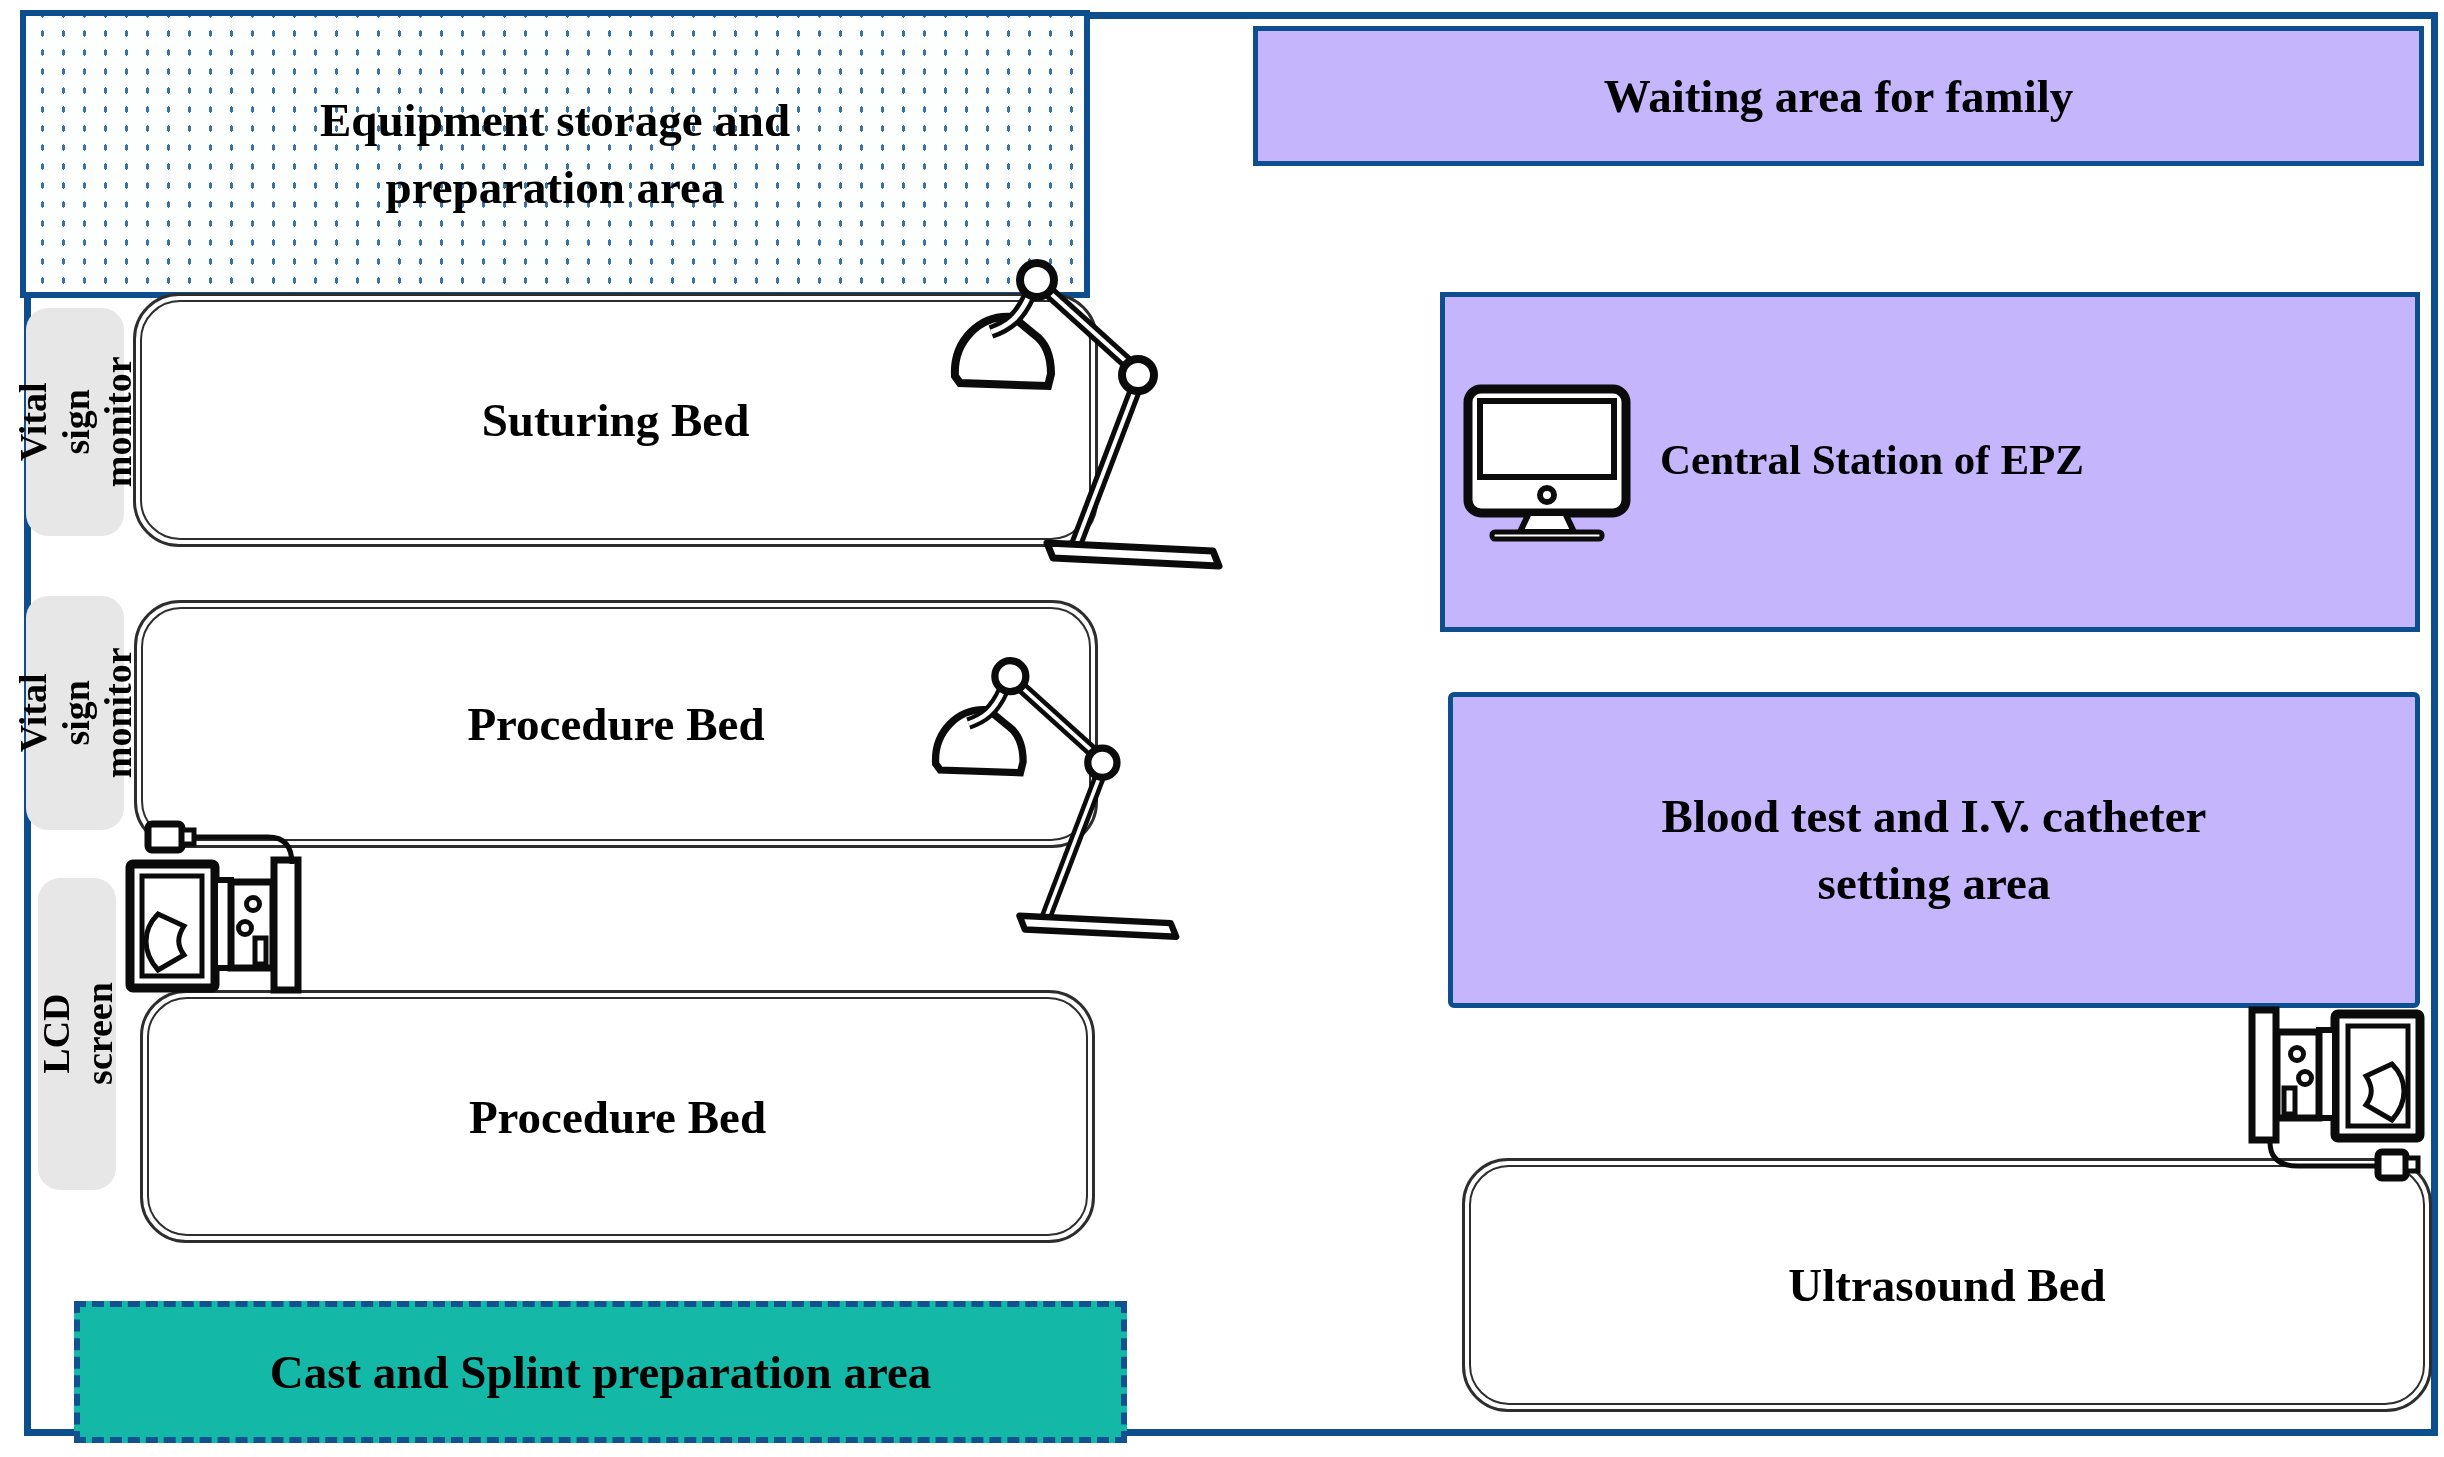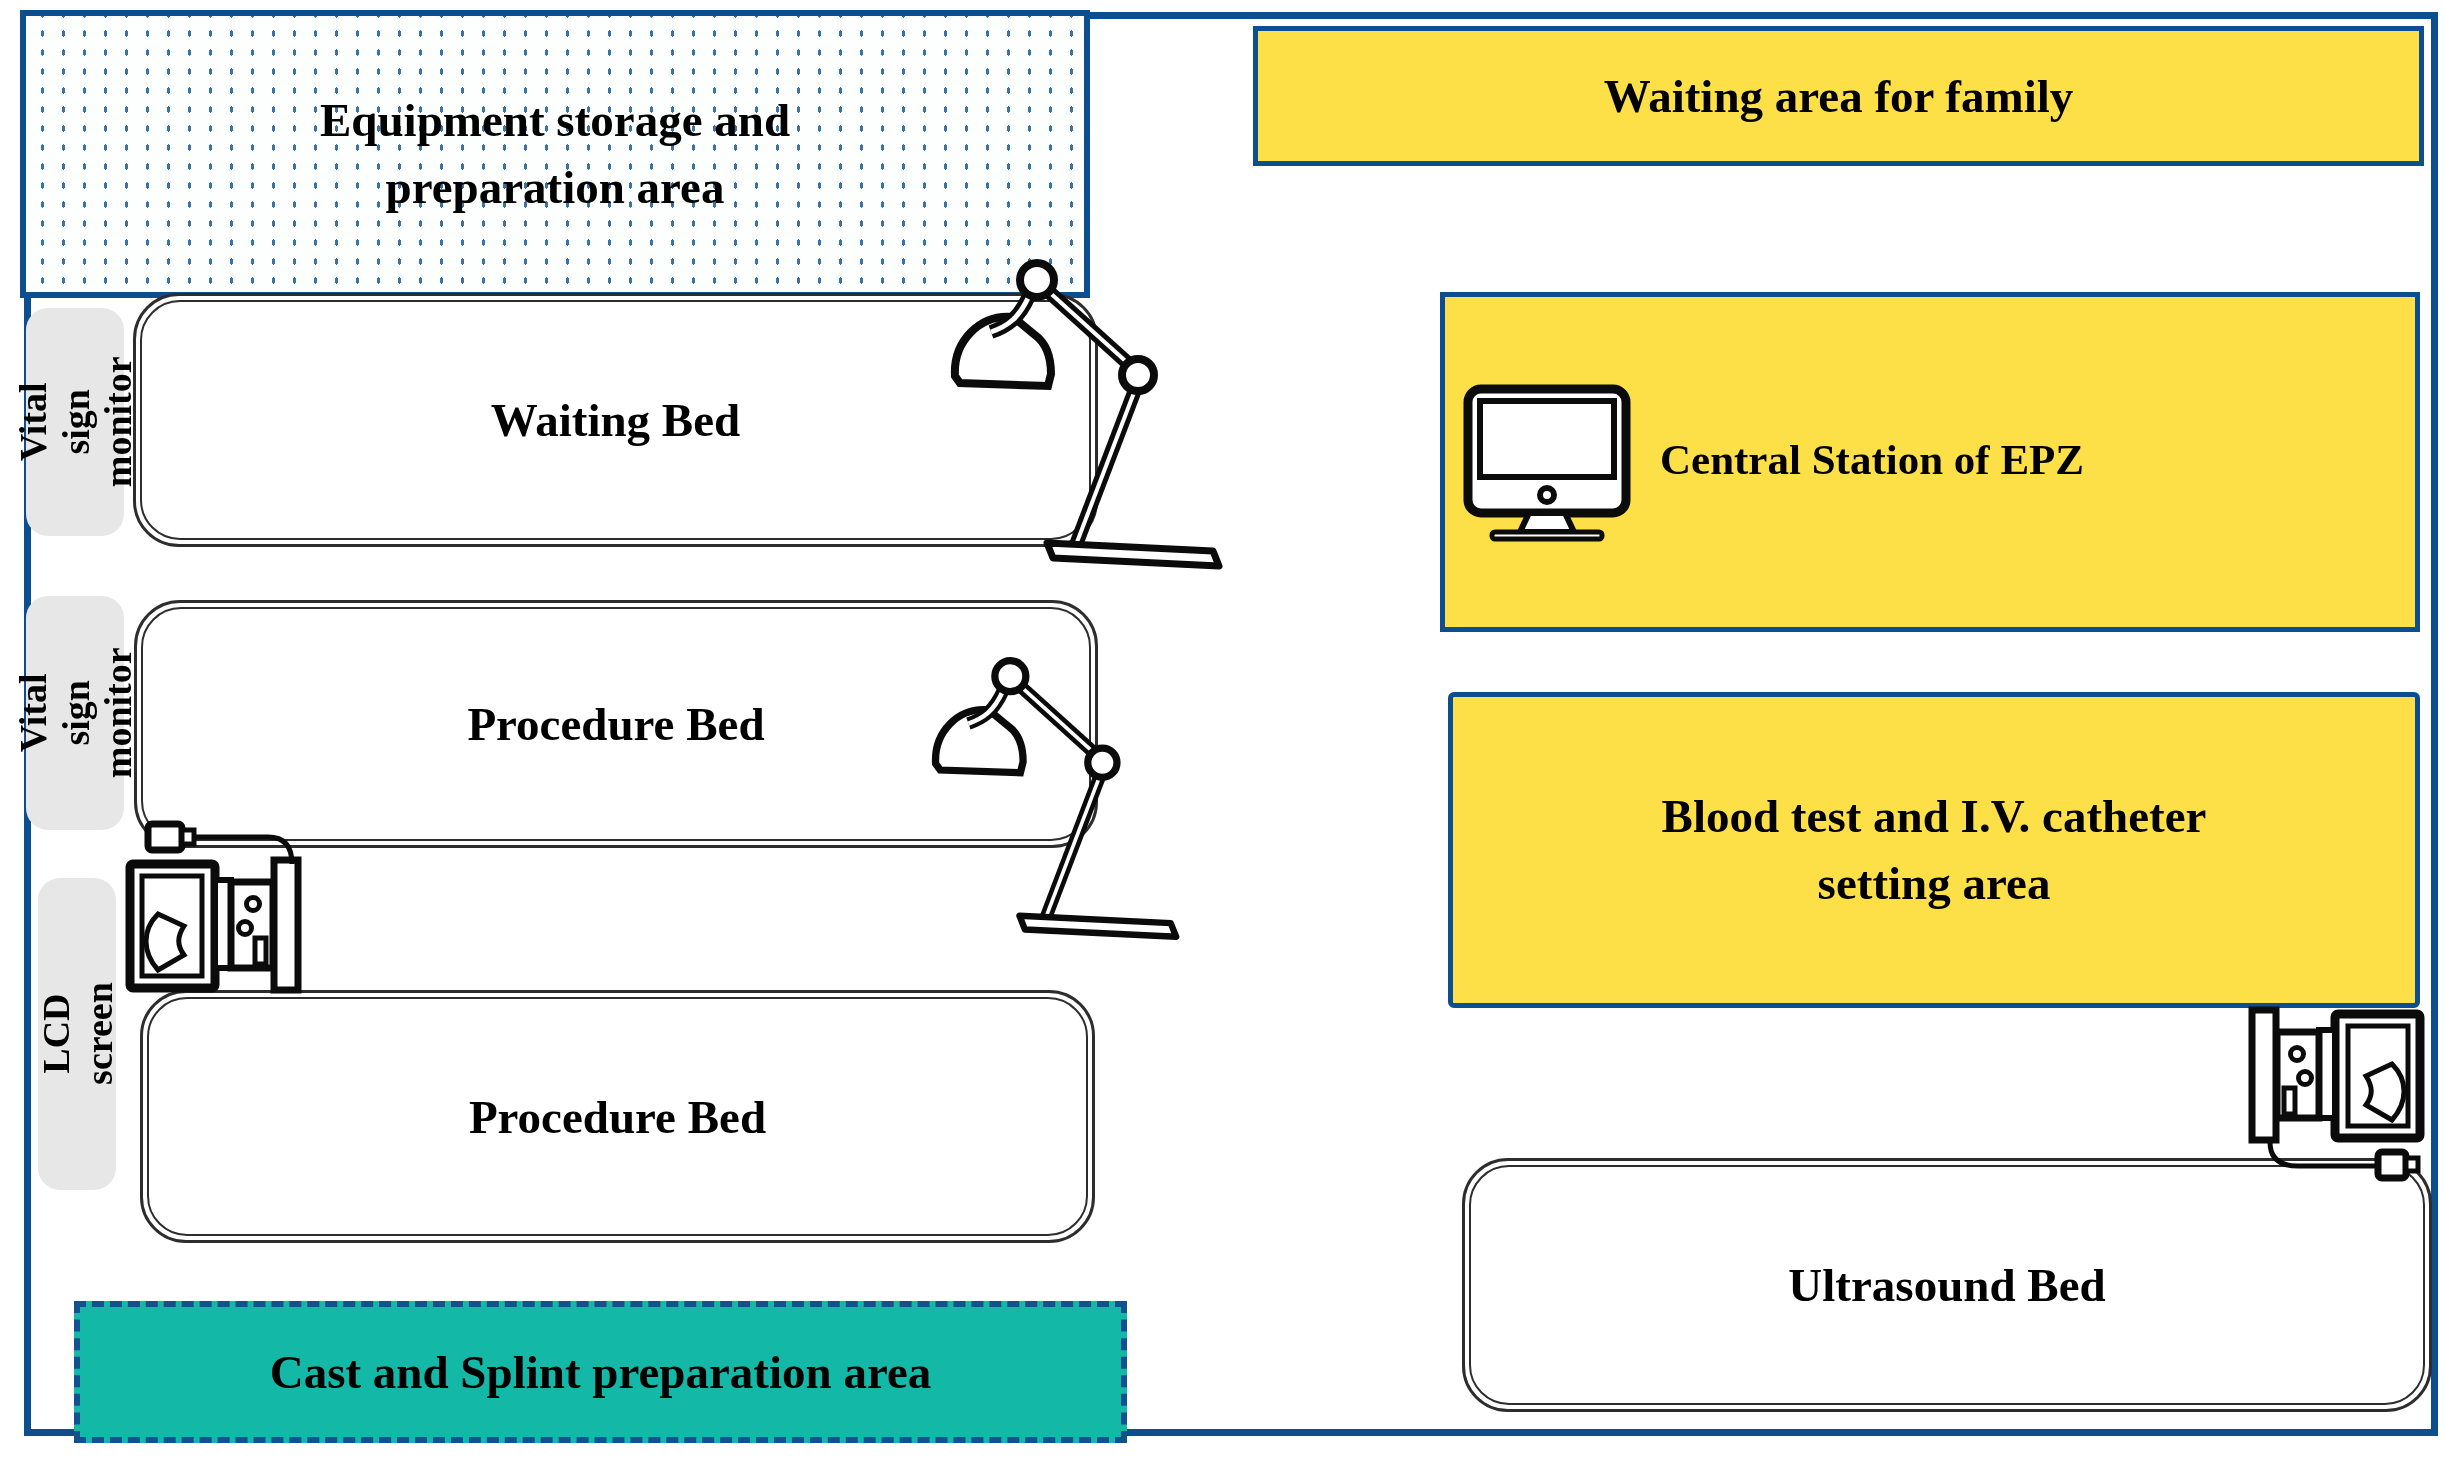--- a/index.html
+++ b/index.html
@@ -4,21 +4,21 @@
 <style>
   html,body{margin:0;padding:0;background:#ffffff;}
   #stage{position:relative;width:2444px;height:1457px;background:#ffffff;overflow:hidden;
          font-family:"Liberation Serif","DejaVu Serif",serif;color:#000;}
   .abs{position:absolute;box-sizing:border-box;}
 
   
   #outer-border{left:24px;top:12px;width:2414px;height:1424px;border:7px solid #0d4e8f;background:transparent;}
 
   
-  .area{border:5px solid #0d4e8f;background:#fde047;display:flex;align-items:center;justify-content:center;
+  .area{border:5px solid #0d4e8f;background:#c4b5fd;display:flex;align-items:center;justify-content:center;
         text-align:center;font-weight:bold;font-size:47px;line-height:1.42;}
   #area-equipment{left:20px;top:10px;width:1070px;height:288px;border-width:6px;
       background-color:#fdfefe;
       background-image:radial-gradient(ellipse 1.7px 3.1px at center,#3a72aa 97%,rgba(0,0,0,0) 100%);
       background-size:21px 19px;background-position:6px 8px;}
   #area-waiting{left:1253px;top:26px;width:1171px;height:140px;}
   #area-central{left:1440px;top:292px;width:980px;height:340px;}
   #area-blood{left:1448px;top:692px;width:972px;height:316px;border-radius:6px;}
   #area-cast{left:74px;top:1301px;width:1053px;height:142px;border:6px dashed #12518f;background:#14b8a6;}
 
@@ -68,21 +68,21 @@
   <div class="abs area" id="area-blood">
     <span class="ml">Blood test and I.V. catheter
 setting area</span>
   </div>
 
   <div class="abs area" id="area-cast">
     <span>Cast and Splint preparation area</span>
   </div>
 
   <div class="abs bed" id="bed-suturing">
-    <span>Waiting Bed</span>
+    <span>Suturing Bed</span>
   </div>
   <div class="abs bed" id="bed-procedure-1">
     <span>Procedure Bed</span>
   </div>
   <div class="abs bed" id="bed-procedure-2">
     <span>Procedure Bed</span>
   </div>
   <div class="abs bed" id="bed-ultrasound">
     <span>Ultrasound Bed</span>
   </div>

